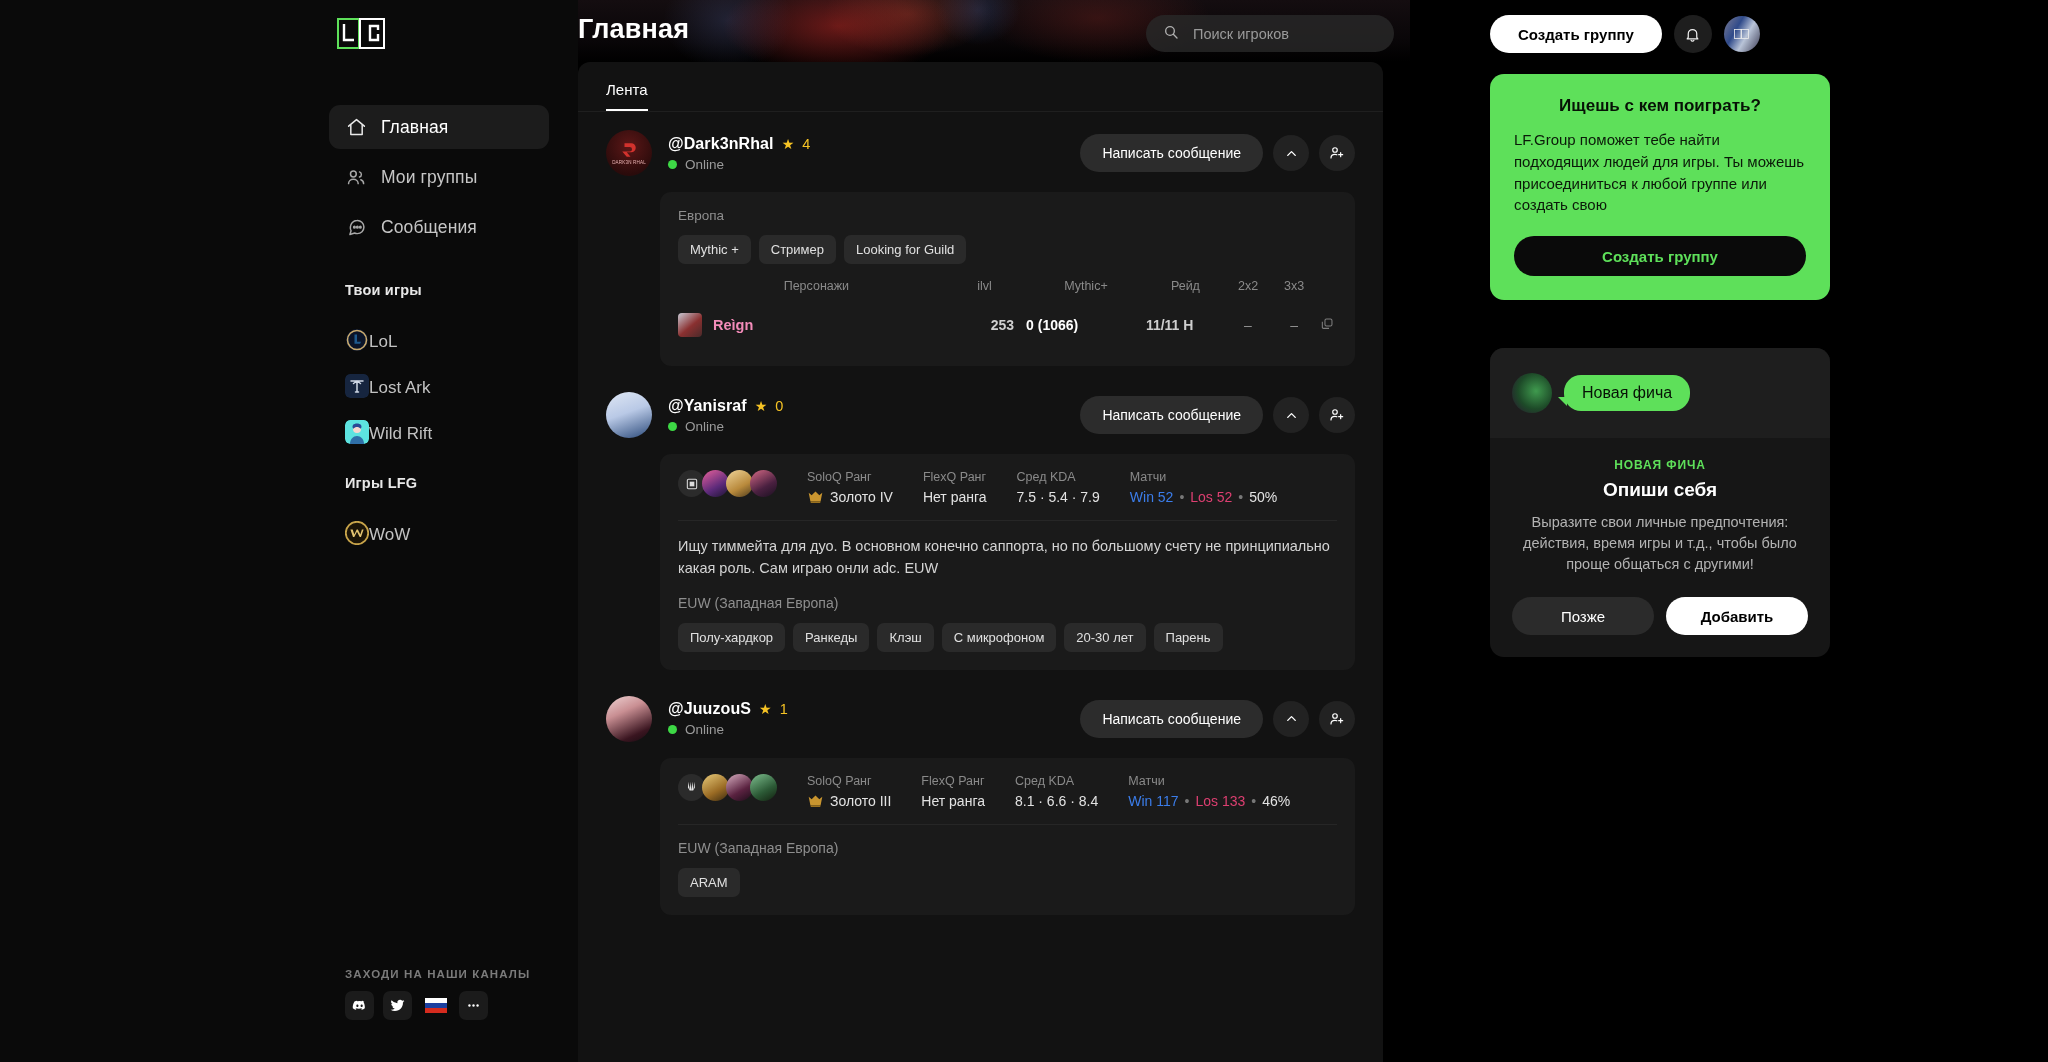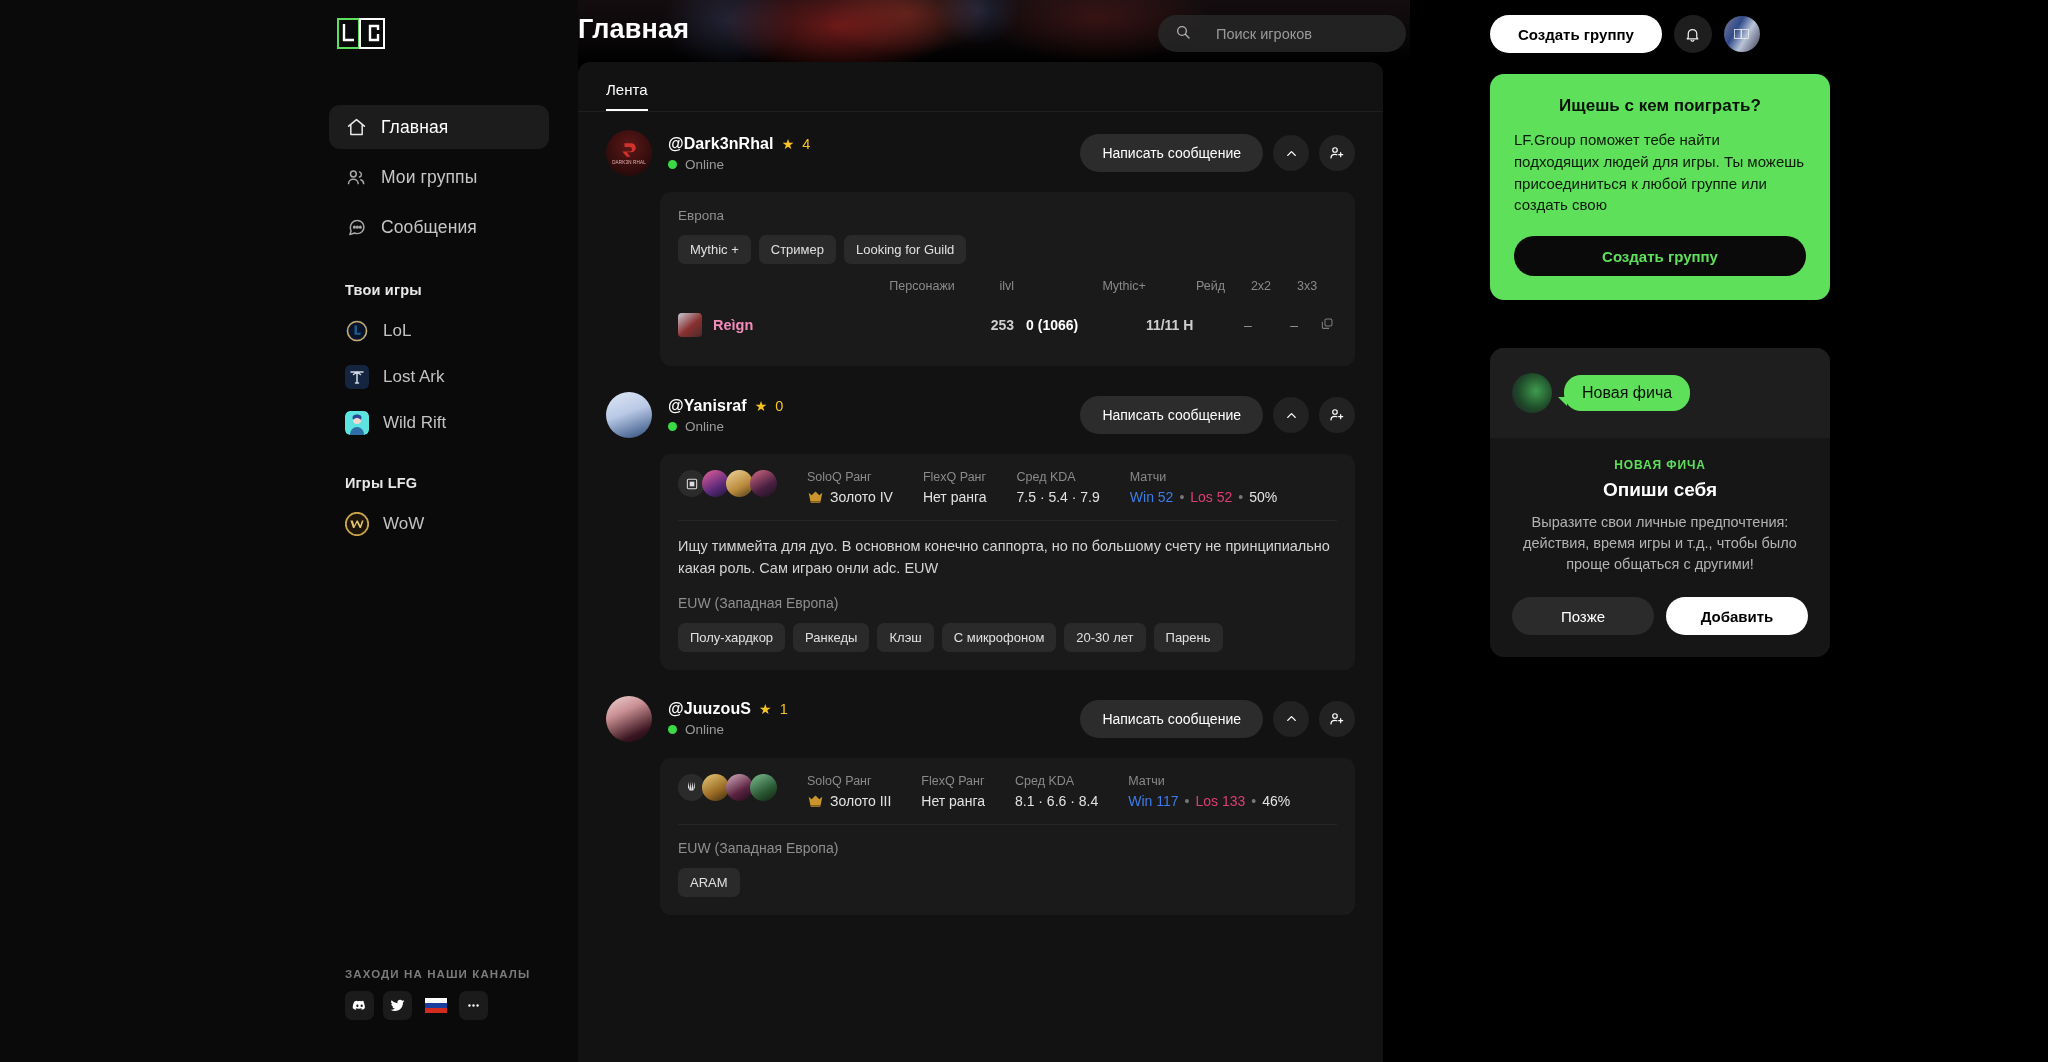--- a/index.html
+++ b/index.html
@@ -35,21 +35,21 @@
   .nav-item .nv-ico { width: 22px; height: 22px; flex: 0 0 22px; display:flex; align-items:center; justify-content:center; }
   .nav-item .nv-lbl { font-size: 17.5px; color: #c6c6c6; letter-spacing: .1px; }
   .nav-item.active .nv-lbl { color: #ffffff; }
 
   .side-head {
     position: absolute; left: 345px;
     font-size: 14.5px; font-weight: 700; color: #e8e8e8; letter-spacing: .2px;
   }
   .games { position: absolute; left: 329px; width: 230px; }
   .game-item {
-    display:flex; align-items:center; gap:14px;
+    display:flex; align-items:flex-end; 
     height: 42px; padding: 0 16px; border-radius: 11px; cursor: pointer;
     margin-bottom: 4px;
   }
   .game-ico { width: 24px; height: 24px; flex:0 0 24px; border-radius: 5px; overflow:hidden; position:relative; }
   .game-lbl { font-size: 17px; color: #c2c2c2; }
 
   .channels { position: absolute; left: 345px; bottom: 42px; }
   .channels-title { font-size: 11.5px; font-weight: 700; letter-spacing: 1.1px; color: #7b7b7b; margin-bottom: 11px; }
   .channel-row { display:flex; gap: 9px; }
   .channel-btn {
@@ -68,24 +68,24 @@
       radial-gradient(ellipse 90px 70px at 150px 20px, rgba(60,70,110,.40), transparent 72%),
       radial-gradient(ellipse 60px 50px at 400px 10px, rgba(60,90,150,.30), transparent 70%),
       radial-gradient(ellipse 150px 60px at 520px 18px, rgba(120,35,30,.38), transparent 75%),
       linear-gradient(180deg, #140d10 0%, #090608 65%, #000 100%);
   }
   .hero-title {
     position: absolute; left: 0; top: 14px;
     font-size: 27px; font-weight: 700; color: #fff; letter-spacing: .2px;
   }
   .search-box {
-    position: absolute; right: 4px; top: 15px;
+    position: absolute; right: 16px; top: 15px;
     width: 248px; height: 37px; border-radius: 19px;
     background: rgba(40,40,40,.82);
-    display:flex; align-items:center; gap: 25px; padding: 0 17px;
+    display:flex; align-items:center; gap: 14px; padding: 0 17px;
     cursor: text;
   }
   .search-ph { font-size: 14.5px; color: #9a9a9a; }
 
   .feed {
     position: absolute; left: 0; top: 62px; width: 805px;
     background: #121212; border-radius: 12px 12px 0 0;
     height: 1000px; overflow: hidden;
   }
   .tabs { height: 50px; border-bottom: 1px solid #1f1f1f; padding: 0 28px; display:flex; align-items:flex-end; }
@@ -127,21 +127,21 @@
   .region-lbl { font-size: 13.5px; color: #8e8e8e; margin-bottom: 12px; }
   .chips { display:flex; flex-wrap: wrap; gap: 8px; }
   .chip {
     background: #2a2a2a; color: #e0e0e0; font-size: 13px;
     padding: 7px 12px; border-radius: 7px; cursor: pointer; white-space: nowrap;
   }
 
   
   .wtable { width: 100%; margin-top: 15px; border-collapse: collapse; }
   .wtable th {
-    font-size: 12.5px; color: #8a8a8a; font-weight: 400; text-align: right;
+    font-size: 12.5px; color: #8a8a8a; font-weight: 400; text-align: center;
     padding-bottom: 9px;
   }
   .wtable td { padding: 11px 0; font-size: 14px; border-top: 1px solid #262626; }
   .wtable tr:first-child td { border-top: none; }
   .ch-cell { display:flex; align-items:center; gap: 11px; }
   .ch-ava { width: 24px; height: 24px; border-radius: 4px; flex:0 0 24px; }
   .ch-name { font-size: 14.5px; font-weight: 700; }
   .col-r { text-align: right; }
   .col-c { text-align: center; }
   .num { color: #cfcfcf; font-weight: 700; }

